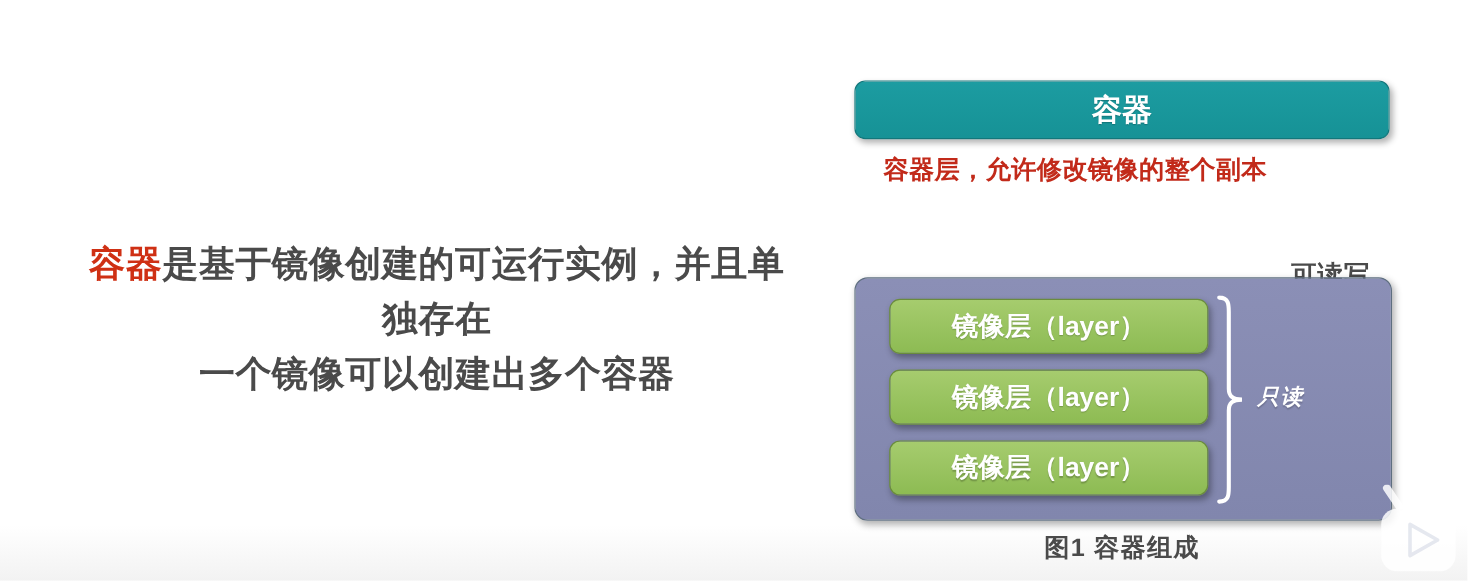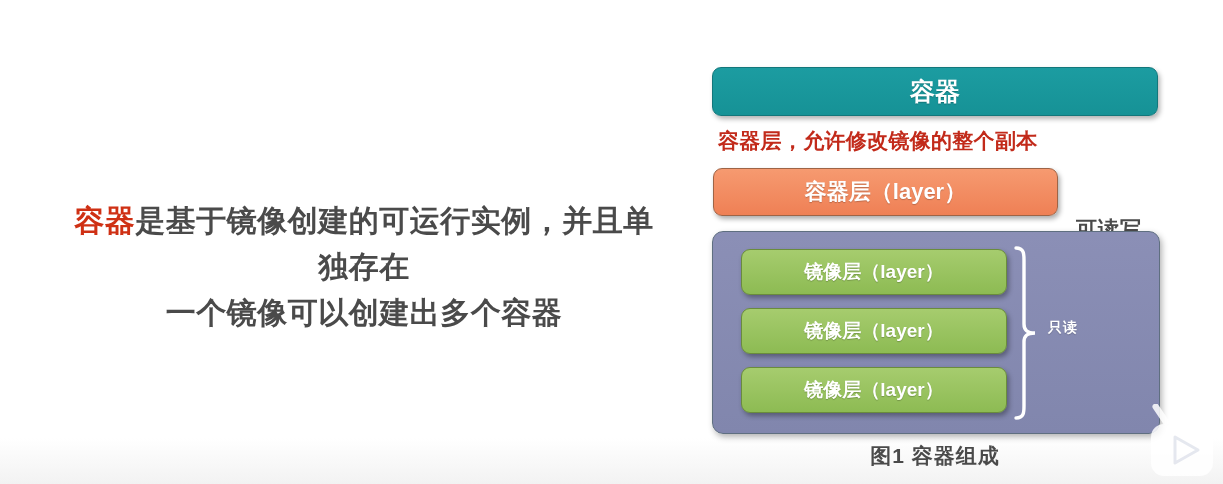--- a/index.html
+++ b/index.html
@@ -78,21 +78,21 @@
     font-size: 25px;
     box-shadow: 2px 3px 5px rgba(0,0,0,0.30);
   }
 
   
   .red-note {
     position: absolute;
     left: 6px;
     top: 60px;
     width: 356px;
-    text-align: left;
+    text-align: center;
     color: #c22a1a;
     font-size: 21px;
     font-weight: 700;
     letter-spacing: 0.3px;
     text-shadow: 0 1px 0 rgba(255,255,255,0.6);
   }
 
   
   .container-layer {
     position: absolute;
@@ -132,46 +132,47 @@
   }
 
   .image-layer {
     position: absolute;
     left: 28px;
     width: 266px;
     height: 46px;
     border-radius: 9px;
     background: linear-gradient(to bottom, #a6cc6e 0%, #8dbb53 100%);
     border: 1px solid #6a8c3c;
-    font-size: 19px;
+    font-size: 22px;
     box-shadow: 2px 3px 5px rgba(0,0,0,0.33);
   }
   .image-layer.l1 { top: 17px; }
   .image-layer.l2 { top: 76px; }
   .image-layer.l3 { top: 135px; }
 
   
   .brace {
     position: absolute;
     left: 300px;
     top: 14px;
     width: 26px;
     height: 174px;
   }
   .brace svg { display: block; }
 
   .ro-label {
     position: absolute;
     left: 335px;
     top: 87px;
-    font-size: 14px;
+    font-size: 18px;
     font-weight: 700;
     color: #ffffff;
     letter-spacing: 1px;
     text-shadow: 0 1px 1px rgba(0,0,0,0.18);
+    font-style: italic;
   }
 
   
   .caption {
     position: absolute;
     left: 0;
     top: 375px;
     width: 446px;
     text-align: center;
     font-size: 21px;
@@ -202,23 +203,20 @@
 </div>
 
 <div class="diagram">
 
   <div class="box container-header">
     <span>容器</span>
   </div>
 
   <div class="red-note">容器层，允许修改镜像的整个副本</div>
 
-  <div class="box container-layer">
-    <span>容器层（layer）</span>
-  </div>
 
   <div class="rw-label">可读写</div>
 
   <div class="image-block">
 
     <div class="box image-layer l1">
       <span>镜像层（layer）</span>
     </div>
     <div class="box image-layer l2">
       <span>镜像层（layer）</span>

